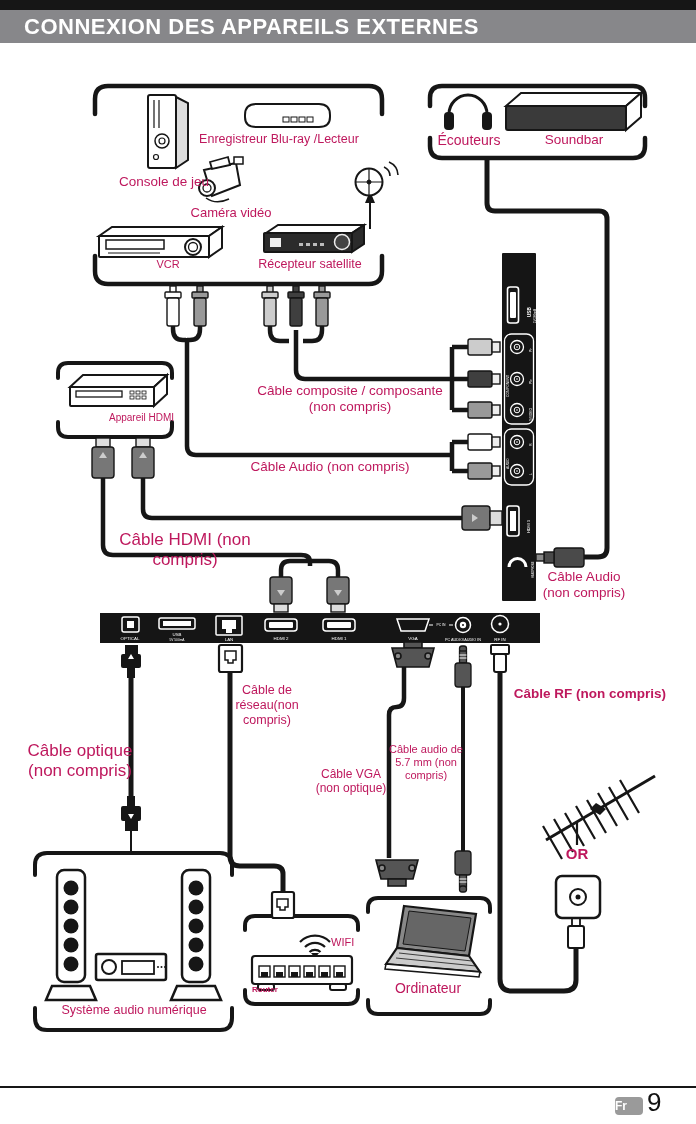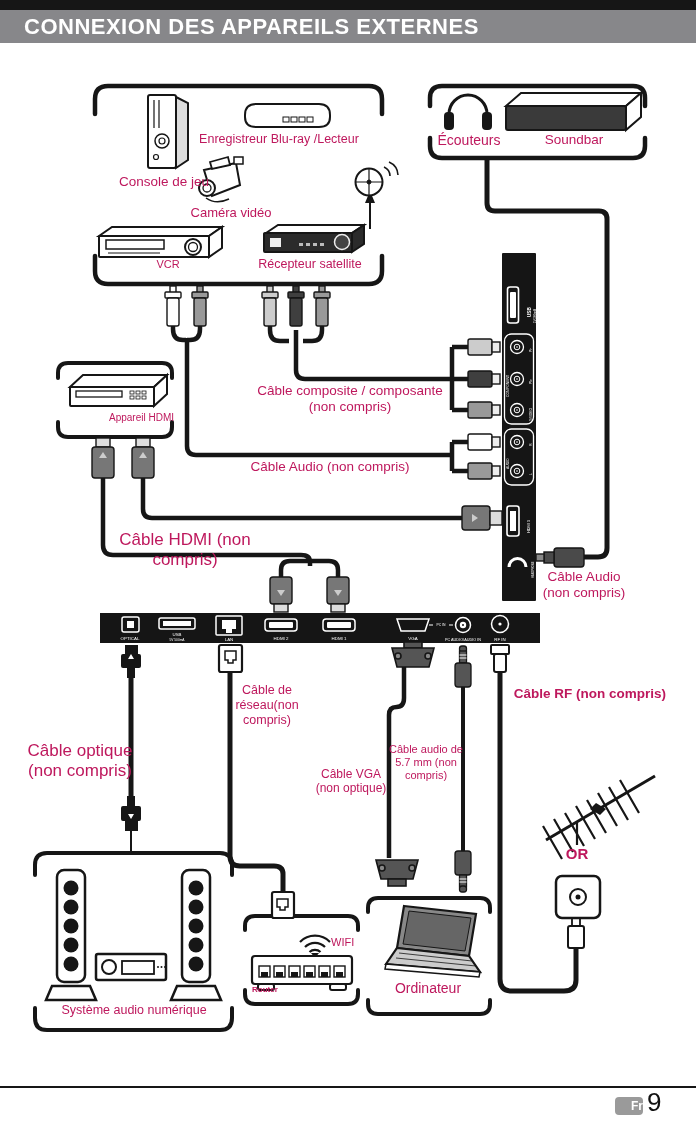--- a/index.html
+++ b/index.html
@@ -6,21 +6,21 @@
   .page{position:relative;width:696px;height:1124px;background:#fff;overflow:hidden;
         font-family:"Liberation Sans",sans-serif;color:#111;}
   .topbar{position:absolute;left:0;top:0;width:696px;height:10px;background:#161616;}
   .header{position:absolute;left:0;top:10px;width:696px;height:33px;background:#87878a;
           display:flex;align-items:center;}
   .header .t{color:#fff;font-size:22px;font-weight:bold;padding-left:24px;letter-spacing:.5px;}
   svg.art{position:absolute;left:0;top:0;}
   .lbl{position:absolute;text-align:center;white-space:pre-line;line-height:1.18;color:#be185d;}
   .lbl.left{text-align:left;}
   .badge{position:absolute;left:615px;top:1097px;width:28px;height:18px;background:#9a9a9a;
-         border-radius:4px;color:#fff;font-size:12px;font-weight:bold;text-align:right;line-height:18px;}
+         border-radius:4px;color:#fff;font-size:12px;font-weight:bold;text-align:left;line-height:18px;}
   .pagenum{position:absolute;left:647px;top:1087px;font-size:26px;color:#111;}
   .rule{position:absolute;left:0;top:1086px;width:696px;height:2px;background:#161616;}
 </style>
 </head>
 <body>
 
 <div class="page">
   <div class="topbar"></div>
   <div class="header">
     <span class="t">CONNEXION DES APPAREILS EXTERNES</span>

